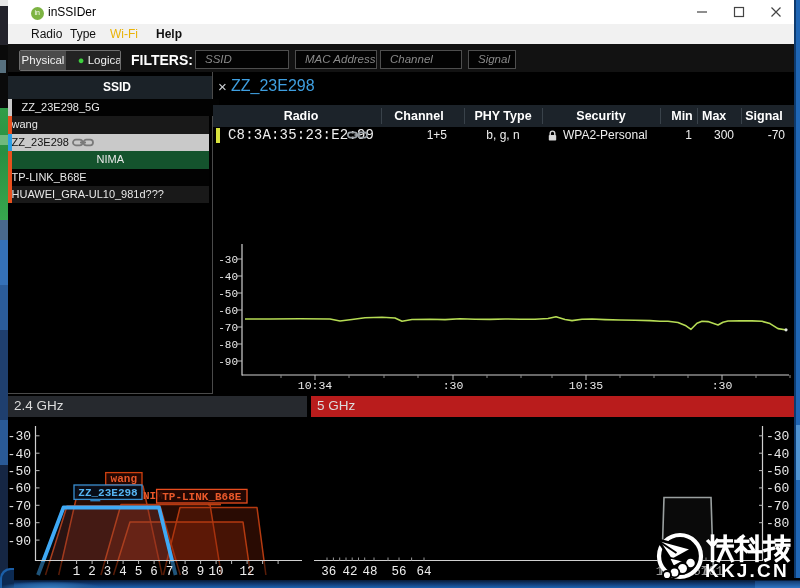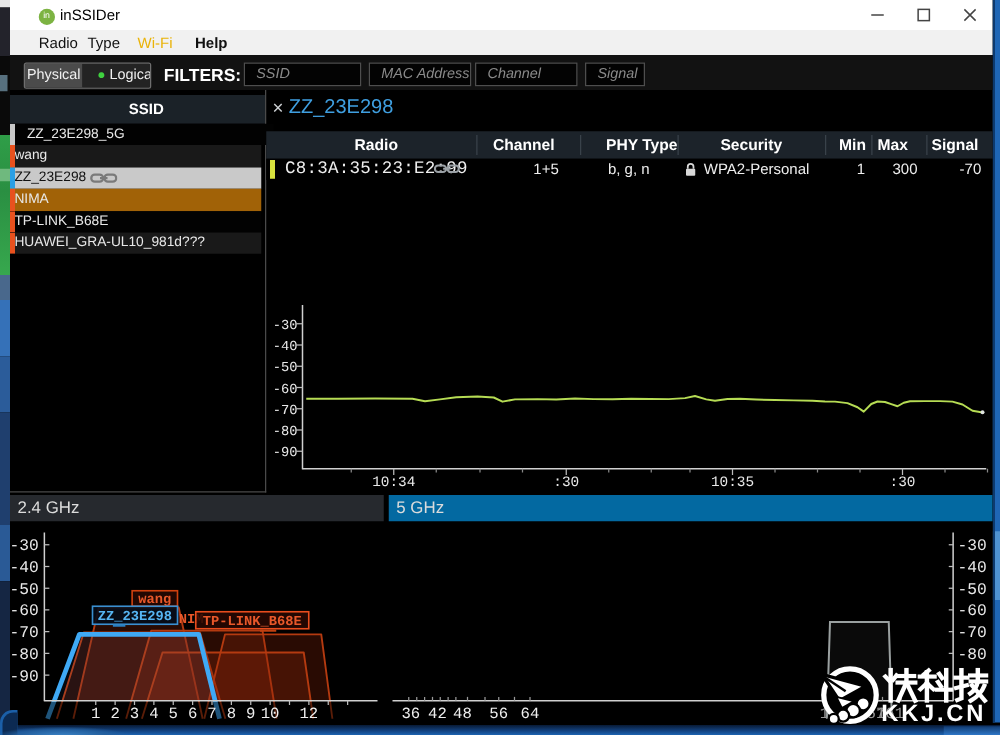--- a/index.html
+++ b/index.html
@@ -70,32 +70,32 @@
  <div class="srow" style="top:0;background:#020202;padding-left:10px;"><span class="sbar" style="background:#c8c8c8;"></span><span style="padding-left:3.5px;">ZZ_23E298_5G</span></div>
  <div class="srow" style="top:17.4px;background:#191919;"><span class="sbar" style="background:#e8511e;"></span><span style="padding-left:3.5px;">wang</span></div>
  <div class="srow" style="top:34.8px;background:#c9c9c9;color:#111;"><span class="sbar" style="background:#2a9fe5;"></span><span style="padding-left:3.5px;">ZZ_23E298</span>
   <svg style="position:absolute;left:64px;top:3px;" width="22" height="11" viewBox="0 0 22 11">
           <g stroke="#7a7a7a" stroke-width="1.8" fill="none">
             <rect x="1" y="2.7" width="9.5" height="5.6" rx="2.8"></rect>
             <rect x="11.5" y="2.7" width="9.5" height="5.6" rx="2.8"></rect>
             <path d="M8 5.5 h6"></path>
           </g>
         </svg></div>
- <div class="srow" style="top:52.2px;background:#a16207;"><span class="sbar" style="background:#e8511e;"></span><span style="padding-left:3.5px;">NIMA</span></div>
+ <div class="srow" style="top:52.2px;background:#14532d;text-align:center;"><span class="sbar" style="background:#e8511e;"></span><span style="padding-left:3.5px;">NIMA</span></div>
  <div class="srow" style="top:69.6px;background:#020202;"><span class="sbar" style="background:#e8511e;"></span><span style="padding-left:3.5px;">TP-LINK_B68E</span></div>
  <div class="srow" style="top:87px;background:#191919;"><span class="sbar" style="background:#e8511e;"></span><span style="padding-left:3.5px;">HUAWEI_GRA-UL10_981d???</span></div>
 </div>
 
 <div class="abs" style="left:218px;top:78px;font-size:15px;color:#cfd2d5;">×</div>
 <div class="abs" style="left:231px;top:77px;font-size:16px;color:#3f9fe0;">ZZ_23E298</div>
 
 <div class="abs" style="left:213px;top:104.5px;width:581px;height:22px;background:#1c232a;">
  <div class="hcell" style="left:0;width:176px;text-align:center;">Radio</div>
  <div class="hcell" style="left:176px;width:60px;text-align:center;">Channel</div>
- <div class="hcell" style="left:251px;width:78px;text-align:right;">PHY Type</div>
+ <div class="hcell" style="left:251px;width:78px;text-align:center;">PHY Type</div>
  <div class="hcell" style="left:329px;width:118px;text-align:center;">Security</div>
  <div class="hcell" style="left:447px;width:44px;text-align:center;">Min</div>
  <div class="hcell" style="left:489px;width:44px;text-align:left;">Max</div>
  <div class="hcell" style="left:528px;width:46px;text-align:center;">Signal</div>
  <div class="abs" style="left:168px;top:3px;width:1px;height:16px;background:#39424a;"></div>
  <div class="abs" style="left:251px;top:3px;width:1px;height:16px;background:#39424a;"></div>
  <div class="abs" style="left:329px;top:3px;width:1px;height:16px;background:#39424a;"></div>
  <div class="abs" style="left:447px;top:3px;width:1px;height:16px;background:#39424a;"></div>
  <div class="abs" style="left:484px;top:3px;width:1px;height:16px;background:#39424a;"></div>
  <div class="abs" style="left:528px;top:3px;width:1px;height:16px;background:#39424a;"></div>
@@ -160,21 +160,21 @@
       <line x1="688" y1="375" x2="688" y2="378" stroke="#888" stroke-width="1"></line>
       <line x1="756" y1="375" x2="756" y2="378" stroke="#888" stroke-width="1"></line>
       <line x1="790" y1="375" x2="790" y2="378" stroke="#888" stroke-width="1"></line>
 <polyline points="245,319 270,319 300,318.8 330,319 340,321 352,319.5 365,317.8 382,317.2 395,318 402,321.3 412,319.5 430,319.3 445,319.6 460,318.8 475,319.3 490,319.4 505,319 520,319.2 535,319.3 548,318.5 556,316.8 565,319.5 572,320.6 582,319.2 592,319 605,319.6 620,320 635,320.3 650,320.6 660,321.2 668,321.3 678,322.5 686,325.8 691,329.3 697,323.2 702,321.2 708,321.6 713,323.3 718,325 723,322.2 728,321 740,320.9 752,320.9 762,321.3 770,323.6 778,328.6 785,329.8" fill="none" stroke="#b6dc54" stroke-width="1.6" stroke-linejoin="round"></polyline>
       <circle cx="786" cy="329.8" r="1.6" fill="#e0e4e0"></circle>
 </svg>
 
 <div class="abs" style="left:8px;top:396px;width:299px;height:184px;background:#000;"></div>
 <div class="abs" style="left:311px;top:396px;width:483px;height:184px;background:#000;"></div>
 <div class="abs" style="left:8px;top:396px;width:299px;height:20.5px;background:#26292e;color:#dcdcdc;font-size:13.5px;line-height:20.5px;"><span style="padding-left:6px;">2.4 GHz</span></div>
-<div class="abs" style="left:311px;top:396px;width:483px;height:20.5px;background:#0369a1;color:#dcdcdc;font-size:13.5px;line-height:20.5px;"><span style="padding-left:6px;">5 GHz</span></div>
+<div class="abs" style="left:311px;top:396px;width:483px;height:20.5px;background:#b91c1c;color:#dcdcdc;font-size:13.5px;line-height:20.5px;"><span style="padding-left:6px;">5 GHz</span></div>
 <svg class="abs" style="left:0;top:0;width:800px;height:588px;" viewBox="0 0 800 588">
 <polygon points="62.0,560.5 79,486 143,486 159.0,560.5" stroke="none" fill="rgba(150,42,12,0.27)"></polygon>
       <polyline points="58.7,575 79,486 143,486 162.1,575" stroke="#b43a10" stroke-width="1.5" fill="none" stroke-linejoin="round"></polyline>
       <polygon points="50.0,560.5 67,506 160,506 176.0,560.5" stroke="none" fill="rgba(150,42,12,0.27)"></polygon>
       <polyline points="45.5,575 67,506 160,506 180.3,575" stroke="#b43a10" stroke-width="1.5" fill="none" stroke-linejoin="round"></polyline>
       <polygon points="105.0,560.5 121,504.5 210,504.5 219.0,560.5" stroke="none" fill="rgba(150,42,12,0.27)"></polygon>
       <polyline points="100.9,575 121,504.5 210,504.5 221.3,575" stroke="#b43a10" stroke-width="1.5" fill="none" stroke-linejoin="round"></polyline>
       <polygon points="167.0,560.5 180,507.5 257,507.5 264.0,560.5" stroke="none" fill="rgba(150,42,12,0.27)"></polygon>
       <polyline points="163.4,575 180,507.5 257,507.5 265.9,575" stroke="#b43a10" stroke-width="1.5" fill="none" stroke-linejoin="round"></polyline>
       <polygon points="118.0,560.5 130,522 243,522 248.5,560.5" stroke="none" fill="rgba(150,42,12,0.27)"></polygon>

